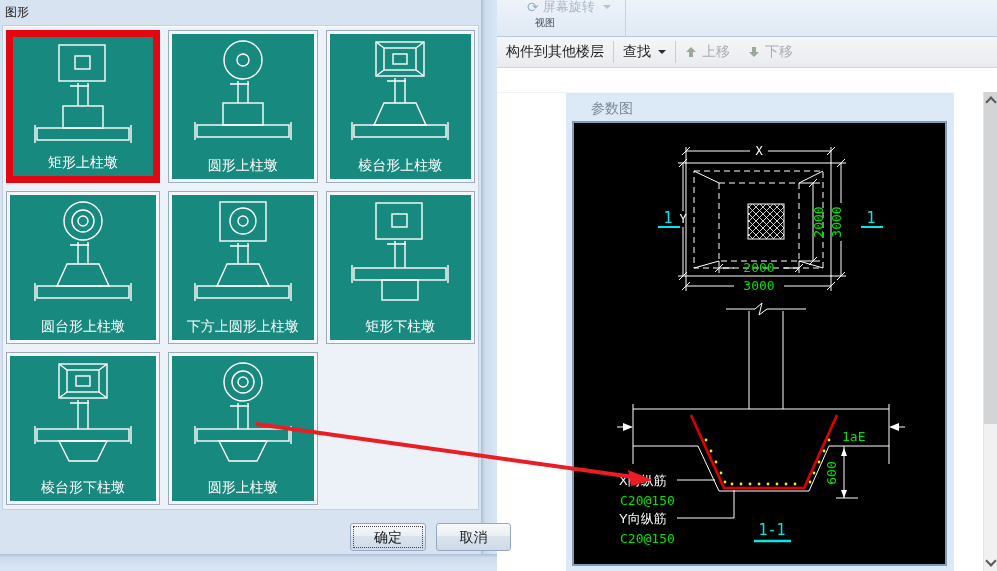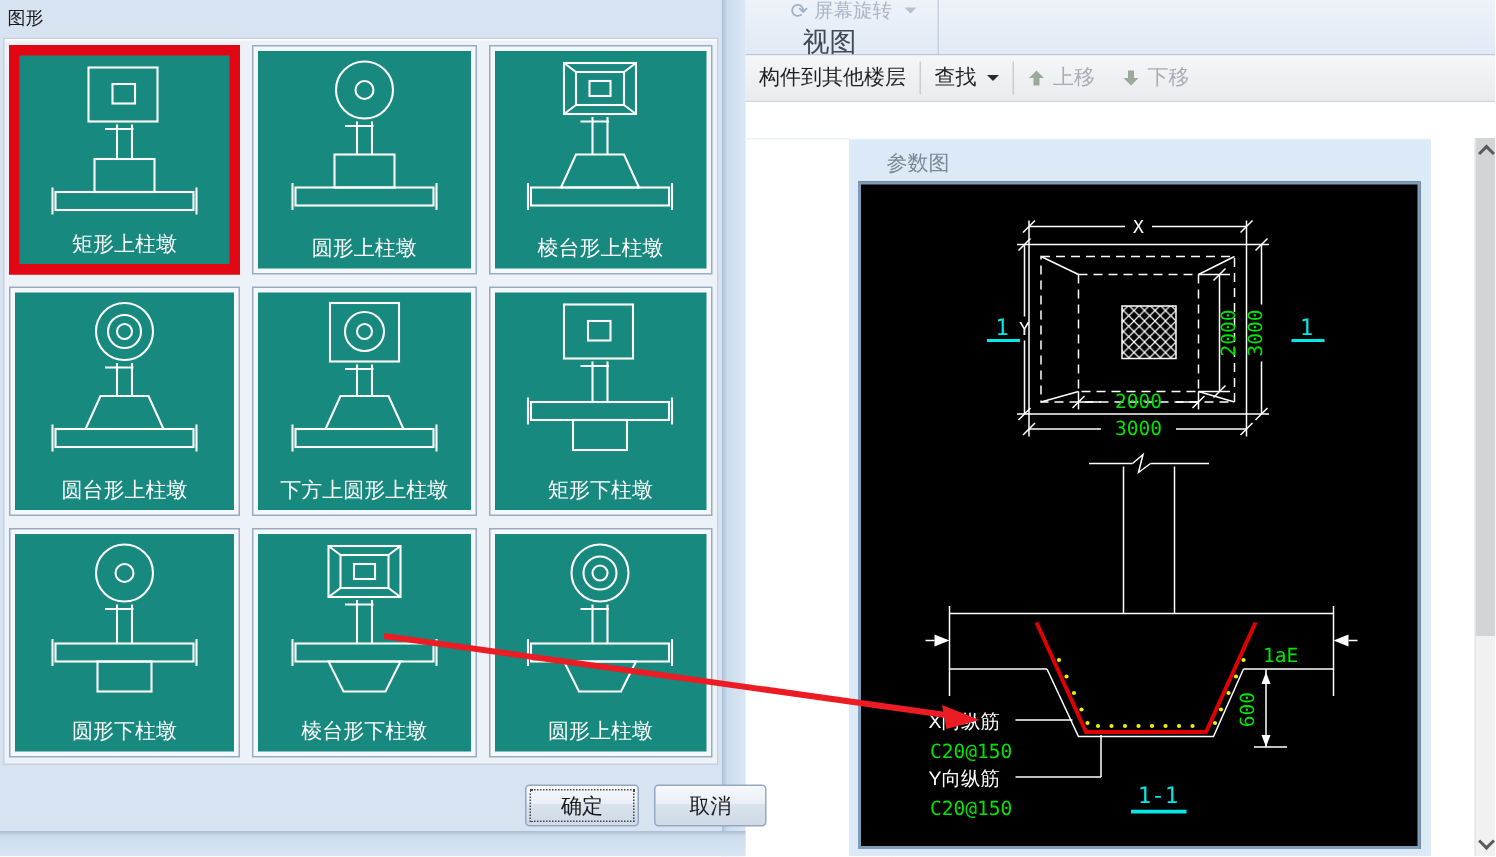--- a/index.html
+++ b/index.html
@@ -8,21 +8,21 @@
   .stage { position:relative; width:997px; height:571px; background:#fff; overflow:hidden; }
 
   
   .ribbon { position:absolute; left:497px; top:0; width:500px; height:37px;
             background:linear-gradient(#eef3fa,#e0e9f5); border-bottom:1px solid #b9c8da; }
   .rot-btn { position:absolute; left:30px; top:-3px; height:20px; display:flex; align-items:center;
              color:#a9b6c6; font-size:13px; gap:4px; }
   .rot-icon { font-size:14px; color:#9fb0c2; }
   .rot-caret { width:0; height:0; border-left:4px solid transparent; border-right:4px solid transparent;
                border-top:4px solid #b4c0cf; margin-left:4px; }
-  .view-label { position:absolute; left:38px; top:16px; font-size:18px; color:#414b58; }
+  .view-label { position:absolute; left:38px; top:16px; font-size:10px; color:#414b58; }
   .ribbon-sep { position:absolute; left:128px; top:0; width:1px; height:36px; background:#c6d2e1; }
 
   .toolbar { position:absolute; left:497px; top:37px; width:500px; height:31px;
              background:linear-gradient(#f5f6f8,#e9ebee); border-bottom:1px solid #d2d6dc;
              display:flex; align-items:center; font-size:14px; color:#1f1f1f; }
   .tb-item { padding:0 9px; height:31px; display:flex; align-items:center; gap:5px; cursor:pointer; }
   .tb-sep { width:1px; height:22px; background:#c8cdd4; }
   .tb-caret { width:0; height:0; border-left:4px solid transparent; border-right:4px solid transparent;
               border-top:4px solid #2a2a2a; margin-left:2px; }
   .tb-disabled { color:#a7adb4; }
@@ -325,33 +325,20 @@
                   <rect x="62" y="14" width="15" height="13"></rect>
                 <path d="M65 41 V68 M75 41 V68 M57 44 H76"></path>
                 <rect x="24" y="68" width="92" height="12"></rect>
                   <path d="M22 65 V83 M118 65 V83"></path>
                 <rect x="52" y="80" width="36" height="20"></rect>
               </svg>
               <div class="tile-label">矩形下柱墩</div>
             </div>
           </div>
 
-          <div class="tile">
-            <div class="tile-inner">
-              <svg class="glyph" viewBox="0 0 140 112" stroke="#fff" fill="none" stroke-width="1.4">
-                <circle cx="70" cy="21" r="19"></circle>
-                  <circle cx="70" cy="21" r="6"></circle>
-                <path d="M65 42 V68 M75 42 V68 M57 45 H76"></path>
-                <rect x="24" y="68" width="92" height="12"></rect>
-                  <path d="M22 65 V83 M118 65 V83"></path>
-                <rect x="52" y="80" width="36" height="20"></rect>
-              </svg>
-              <div class="tile-label">圆形下柱墩</div>
-            </div>
-          </div>
 
           <div class="tile">
             <div class="tile-inner">
               <svg class="glyph" viewBox="0 0 140 112" stroke="#fff" fill="none" stroke-width="1.4">
                 <rect x="46" y="3" width="48" height="34"></rect>
                   <rect x="54" y="9" width="32" height="22"></rect>
                   <rect x="63" y="15" width="14" height="10"></rect>
                 <path d="M46 3 L54 9 M94 3 L86 9 M46 37 L54 31 M94 37 L86 31"></path>
                 <path d="M65 39 V68 M75 39 V68 M57 42 H76"></path>
                 <rect x="24" y="68" width="92" height="12"></rect>

